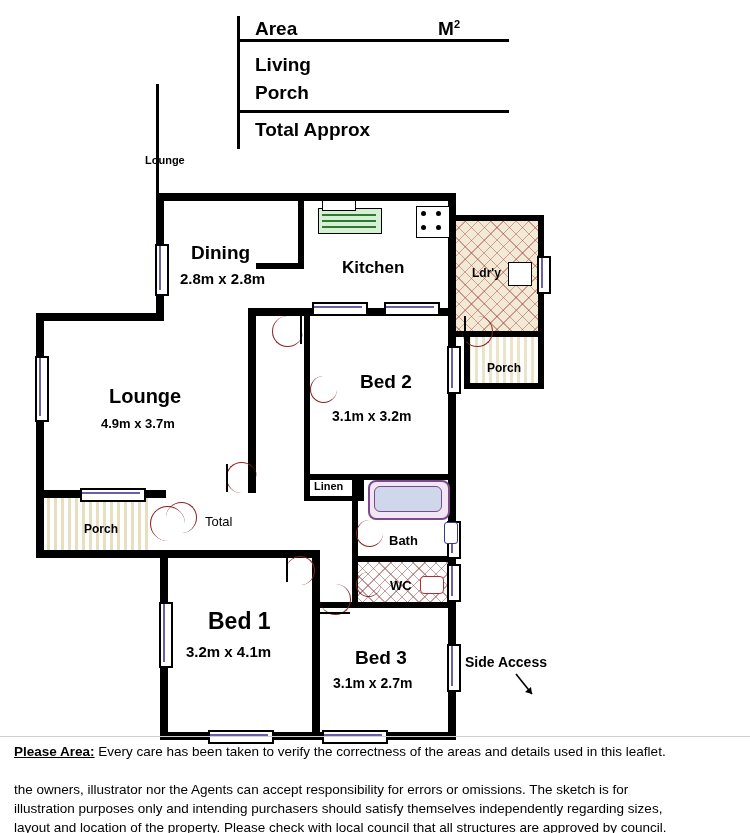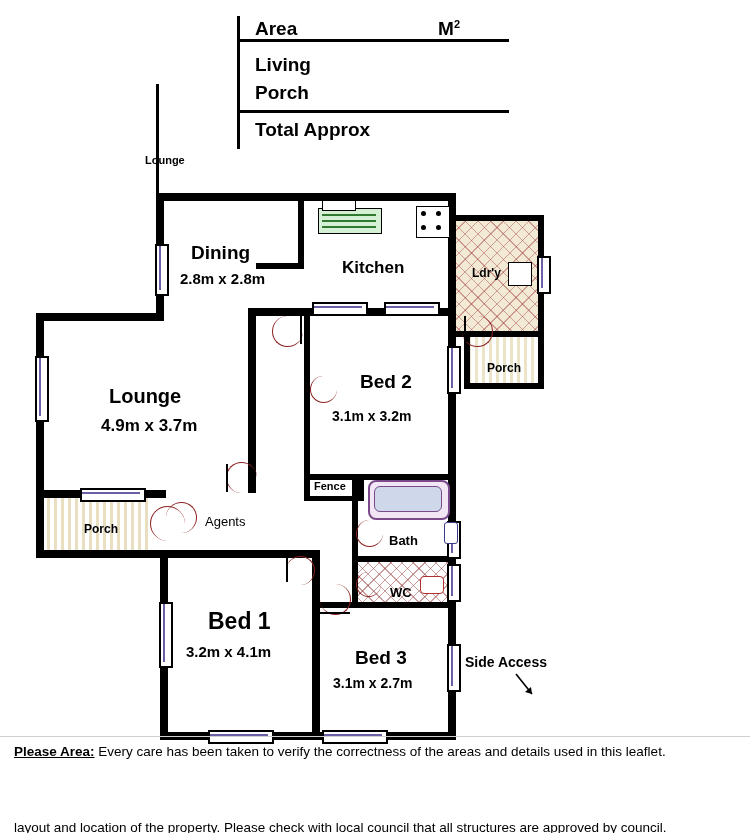--- a/index.html
+++ b/index.html
@@ -276,49 +276,49 @@
   <div class="rname" style="left:191px;top:226px;font-size:19px;">Dining</div>
   <div class="rdim" style="left:180px;top:254px;font-size:15px;">2.8m x 2.8m</div>
 
   <div class="rname" style="left:342px;top:242px;font-size:17px;">Kitchen</div>
 
   <div class="small" style="left:472px;top:250px;font-size:12px;">Ldr'y</div>
 
   <div class="small" style="left:487px;top:345px;font-size:12px;">Porch</div>
 
   <div class="rname" style="left:109px;top:369px;font-size:20px;">Lounge</div>
-  <div class="rdim" style="left:101px;top:400px;font-size:17px;">4.9m x 3.7m</div>
+  <div class="rdim" style="left:101px;top:400px;font-size:13px;">4.9m x 3.7m</div>
 
   <div class="rname" style="left:347px;top:355px;font-size:19px;margin-left:13px;">Bed 2</div>
   <div class="rdim" style="left:332px;top:392px;font-size:14px;">3.1m x 3.2m</div>
 
-  <div class="tiny" style="left:314px;top:464px;font-size:11px;">Fence</div>
+  <div class="tiny" style="left:314px;top:464px;font-size:11px;">Linen</div>
 
   <div class="small" style="left:389px;top:517px;font-size:13px;">Bath</div>
 
-  <div class="small" style="left:390px;top:562px;font-size:13px;margin-top:7px;">WC</div>
+  <div class="small" style="left:390px;top:562px;font-size:13px;">WC</div>
 
   <div class="small" style="left:84px;top:506px;font-size:12px;">Porch</div>
 
   <div class="rname" style="left:208px;top:592px;font-size:23px;">Bed 1</div>
   <div class="rdim" style="left:186px;top:627px;font-size:15px;">3.2m x 4.1m</div>
 
   <div class="rname" style="left:355px;top:631px;font-size:19px;">Bed 3</div>
   <div class="rdim" style="left:333px;top:659px;font-size:14px;">3.1m x 2.7m</div>
 
-  <div class="small" style="left:205px;top:498px;font-size:13px;font-weight:normal;">Agents</div>
+  <div class="small" style="left:205px;top:498px;font-size:13px;font-weight:normal;">Total</div>
 
   <div class="sideaccess" style="left:465px;top:638px;">Side Access</div>
   <svg class="abs" style="left:512px;top:656px;" width="30" height="30">
     <line x1="4" y1="2" x2="20" y2="22" stroke="#000" stroke-width="1.6"></line>
     <polygon points="20,22 13,20 19,15" fill="#000"></polygon>
   </svg>
 
 </div>
 
 <div id="note-sep"></div>
 <div id="note">
   <span class="u">Please Area:</span><span>  Every care has been taken to verify the correctness of the areas and details used in this  leaflet.</span><br>
   <br>
-  <br>
-  <br>
+  <span>the  owners,  illustrator nor the  Agents can  accept  responsibility  for  errors  or  omissions.  The  sketch is  for</span><br>
+  <span>illustration  purposes  only and  intending purchasers should satisfy themselves independently regarding  sizes,</span><br>
   <span>layout  and  location of the property. Please check  with local council that all structures are approved by council.</span>
 </div>
 
 </body></html>

